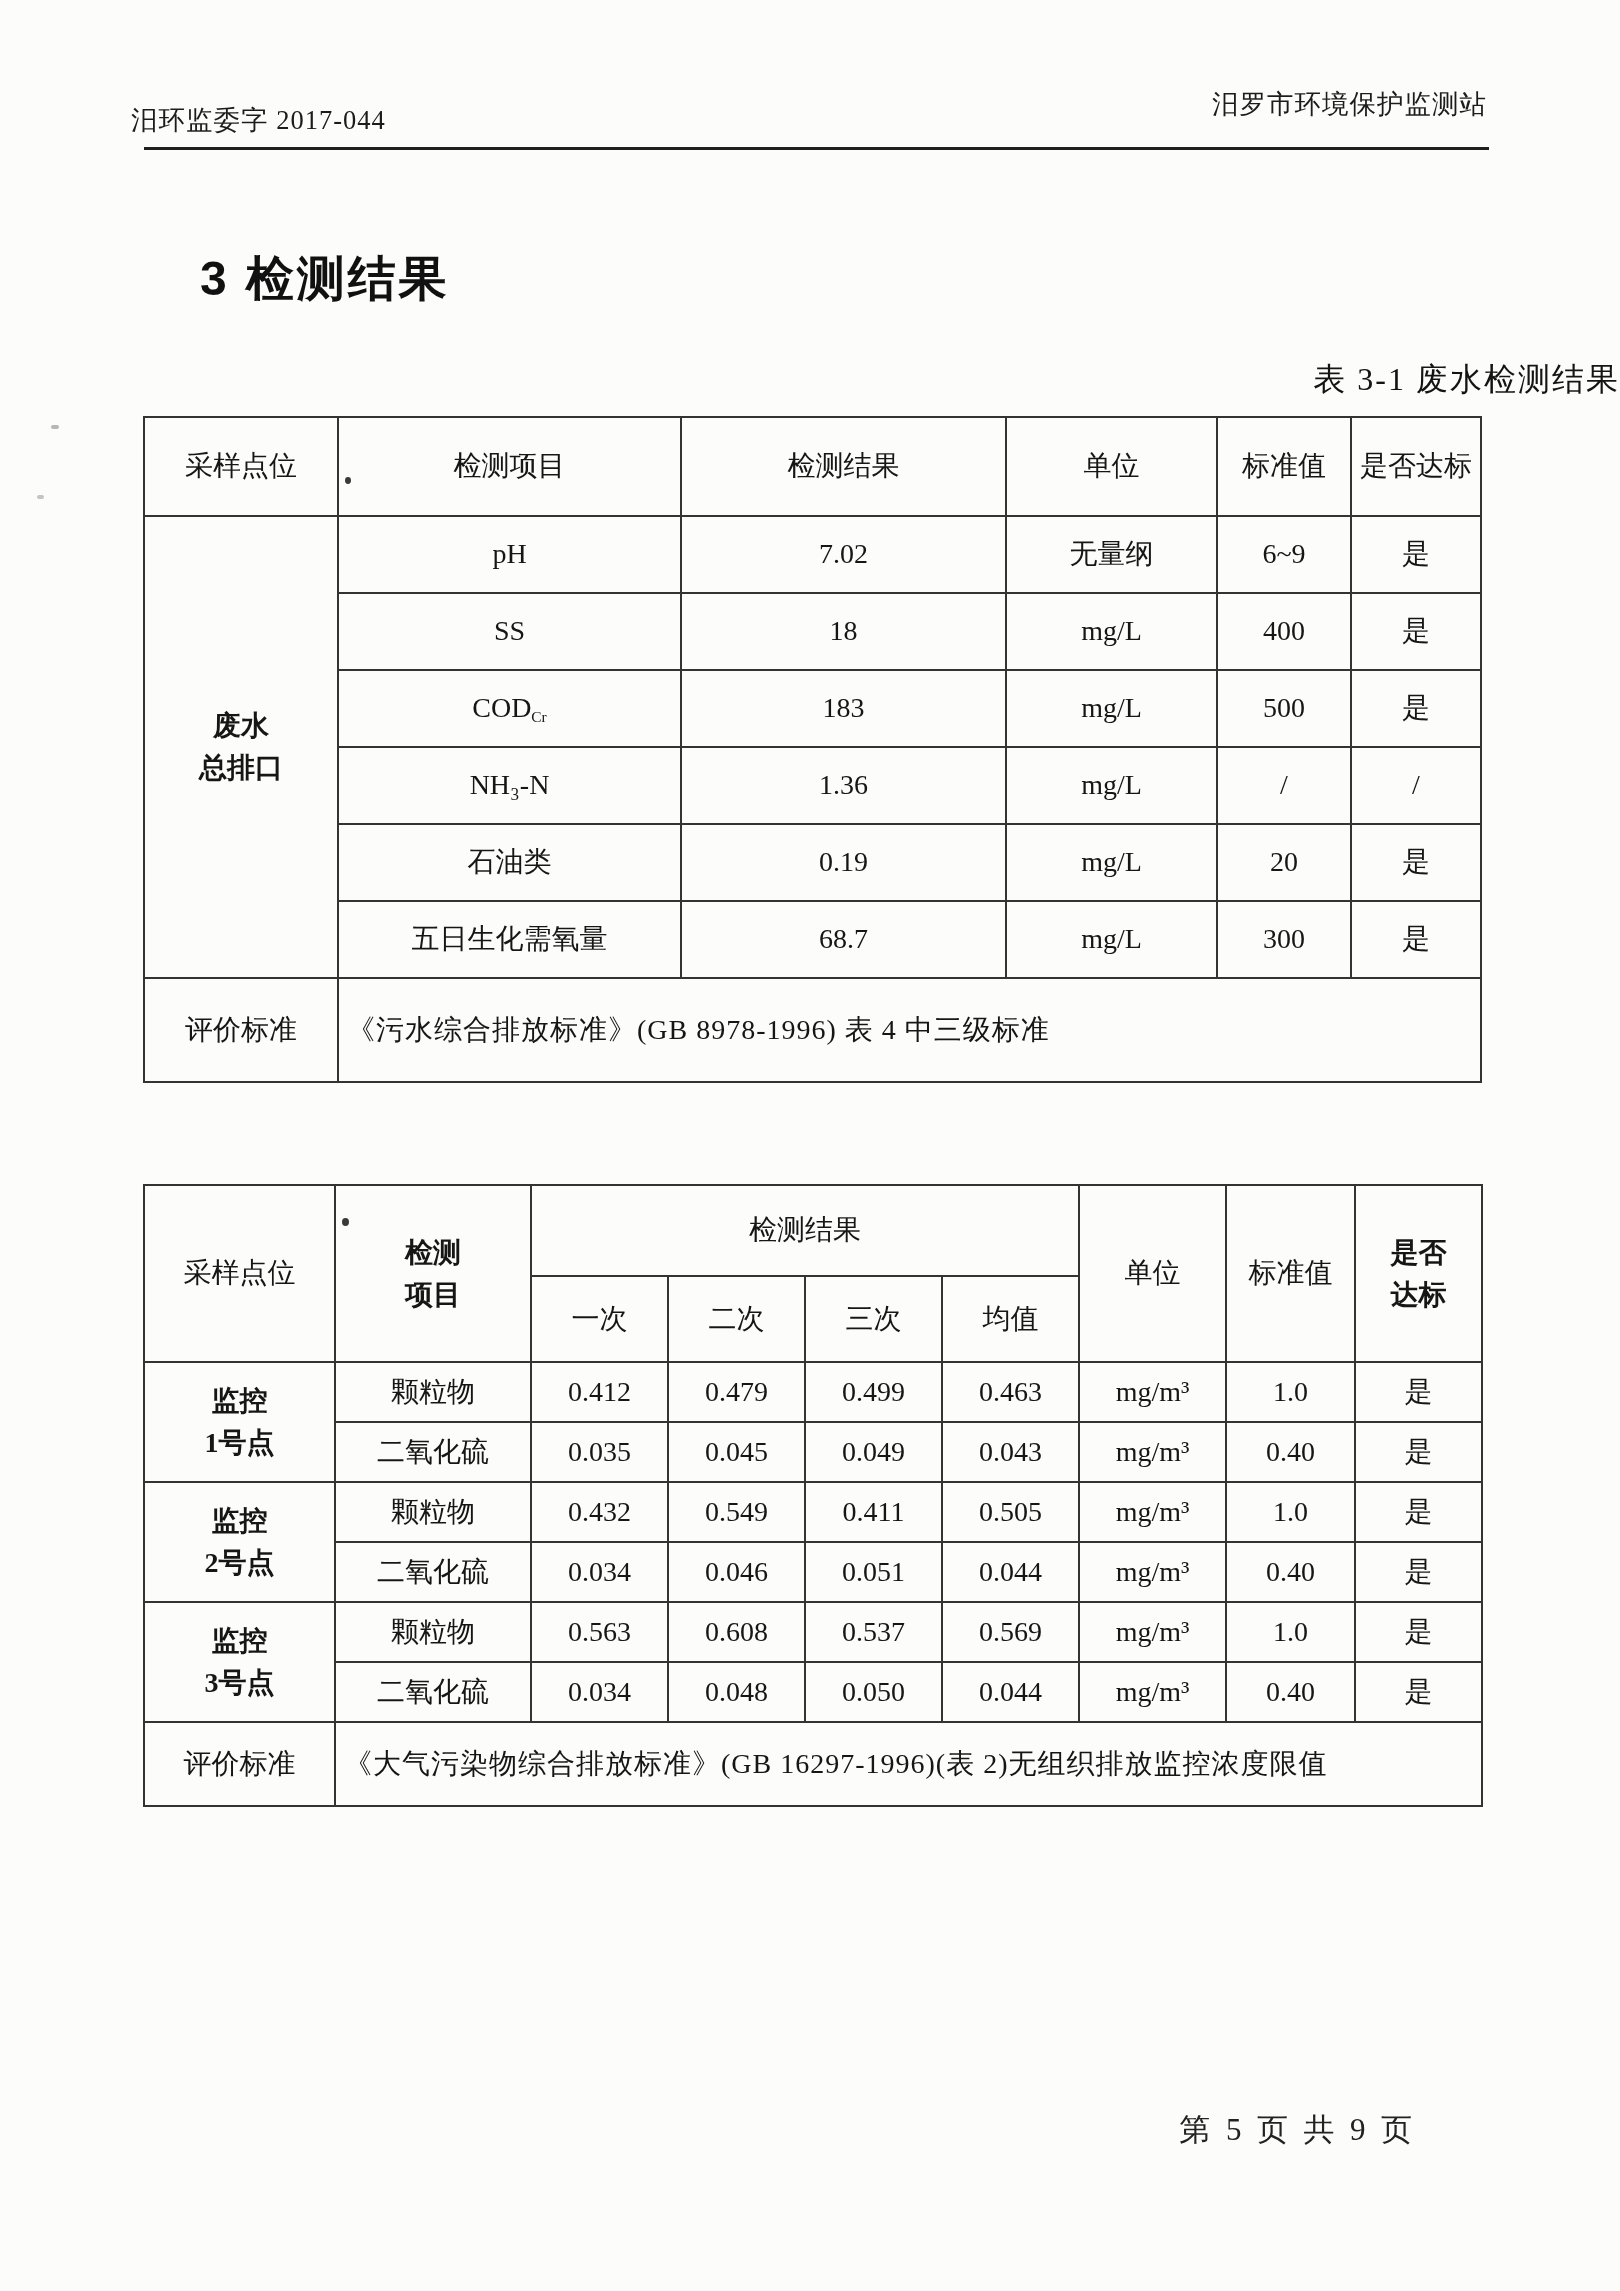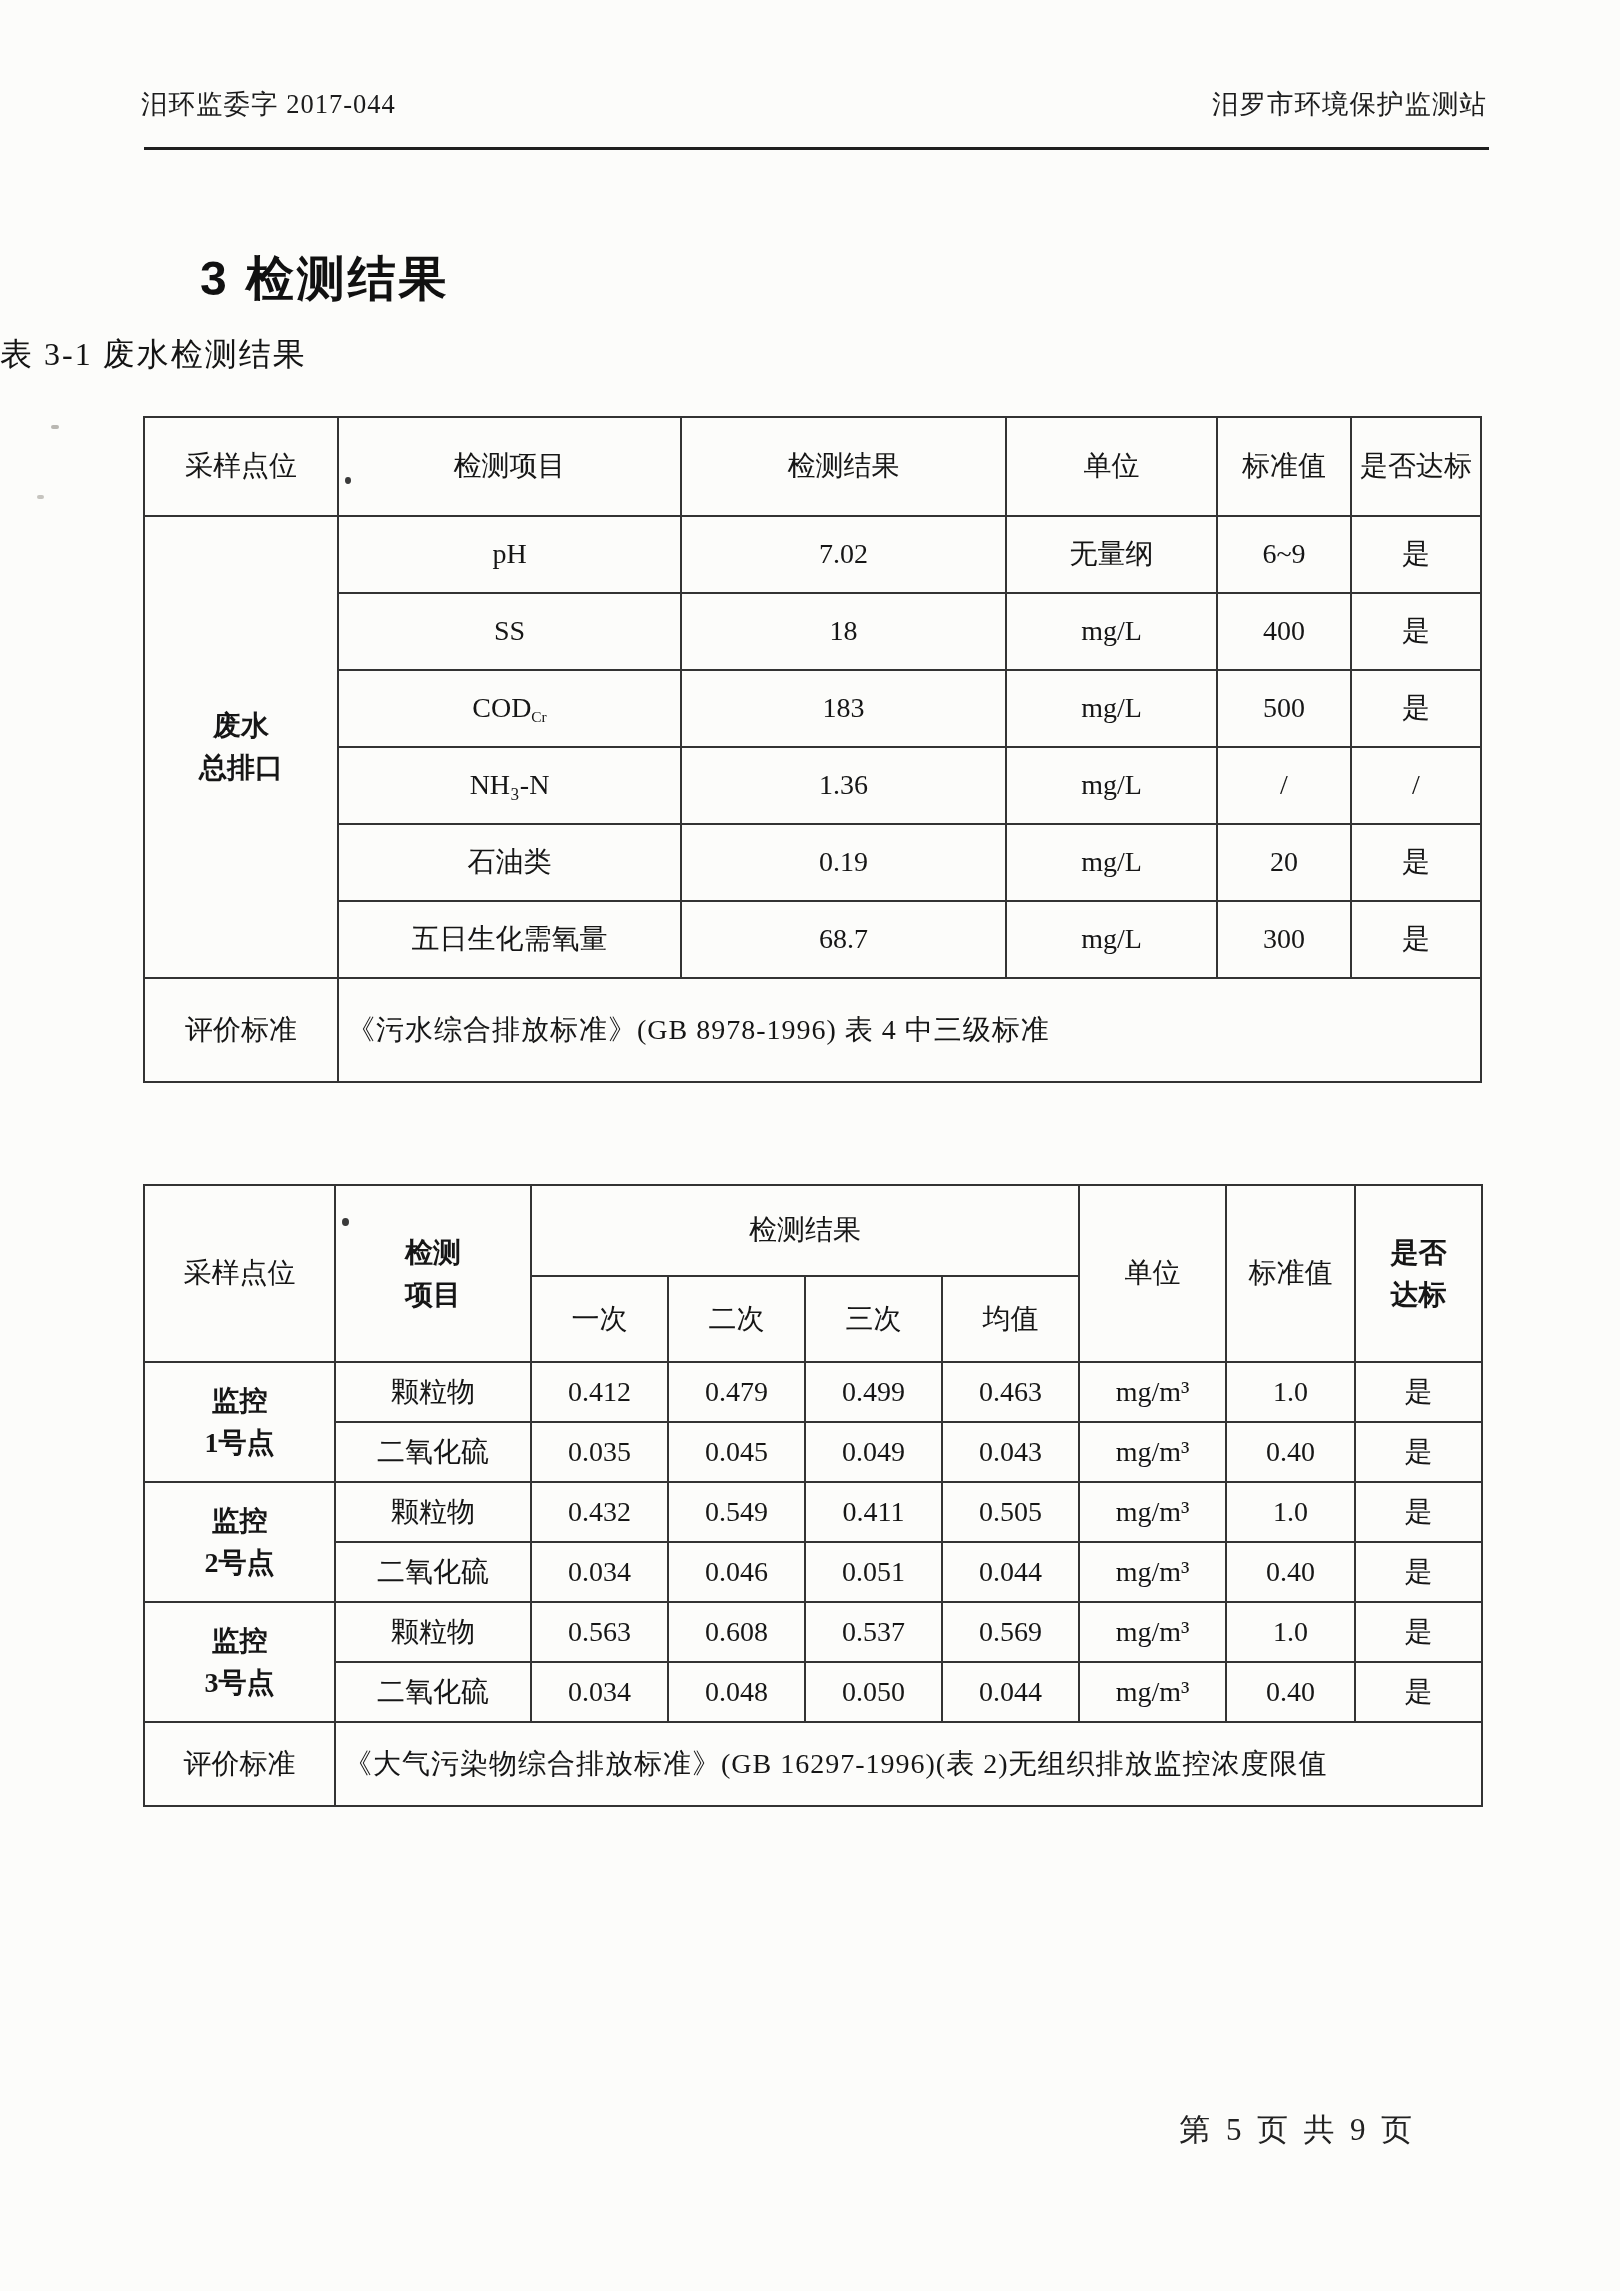--- a/index.html
+++ b/index.html
@@ -3,31 +3,31 @@
 <meta charset="utf-8">
 <style>
   html,body{margin:0;padding:0;background:#ffffff;}
   #page{
     position:relative;width:1620px;height:2292px;
     background:#fcfcfa;color:#161616;
     font-family:"Liberation Serif","DejaVu Serif",serif;
     overflow:hidden;
   }
   .hdr{position:absolute;top:86px;font-size:26.5px;letter-spacing:1px;color:#1c1c1c;}
-  .hdr-left{left:141px;}
+  .hdr-left{left:131px;margin-top:16px;}
   .hdr-right{right:133px;}
   .hrule{position:absolute;left:144px;top:147px;width:1345px;height:2.9px;background:#1f1f1f;}
   .section-title{
     position:absolute;left:200px;top:247px;
     font-family:"Liberation Sans","DejaVu Sans",sans-serif;
     font-size:48px;font-weight:700;letter-spacing:2.9px;color:#111;
   }
   .tbl-title{
-    position:absolute;left:0;width:1620px;text-align:left;
-    font-size:32px;letter-spacing:2px;color:#141414;
+    position:absolute;left:0;width:1620px;text-align:right;
+    font-size:32px;letter-spacing:2px;color:#141414;margin-top:25px;
   }
   .t1-title{top:333px;}
   .t2-title{top:1117px;}
   table{
     position:absolute;left:143px;border-collapse:collapse;table-layout:fixed;
     border:2.9px solid #262626;
   }
   #table1{top:416px;width:1338px;}
   #table2{top:1184px;width:1340px;}
   th,td{

